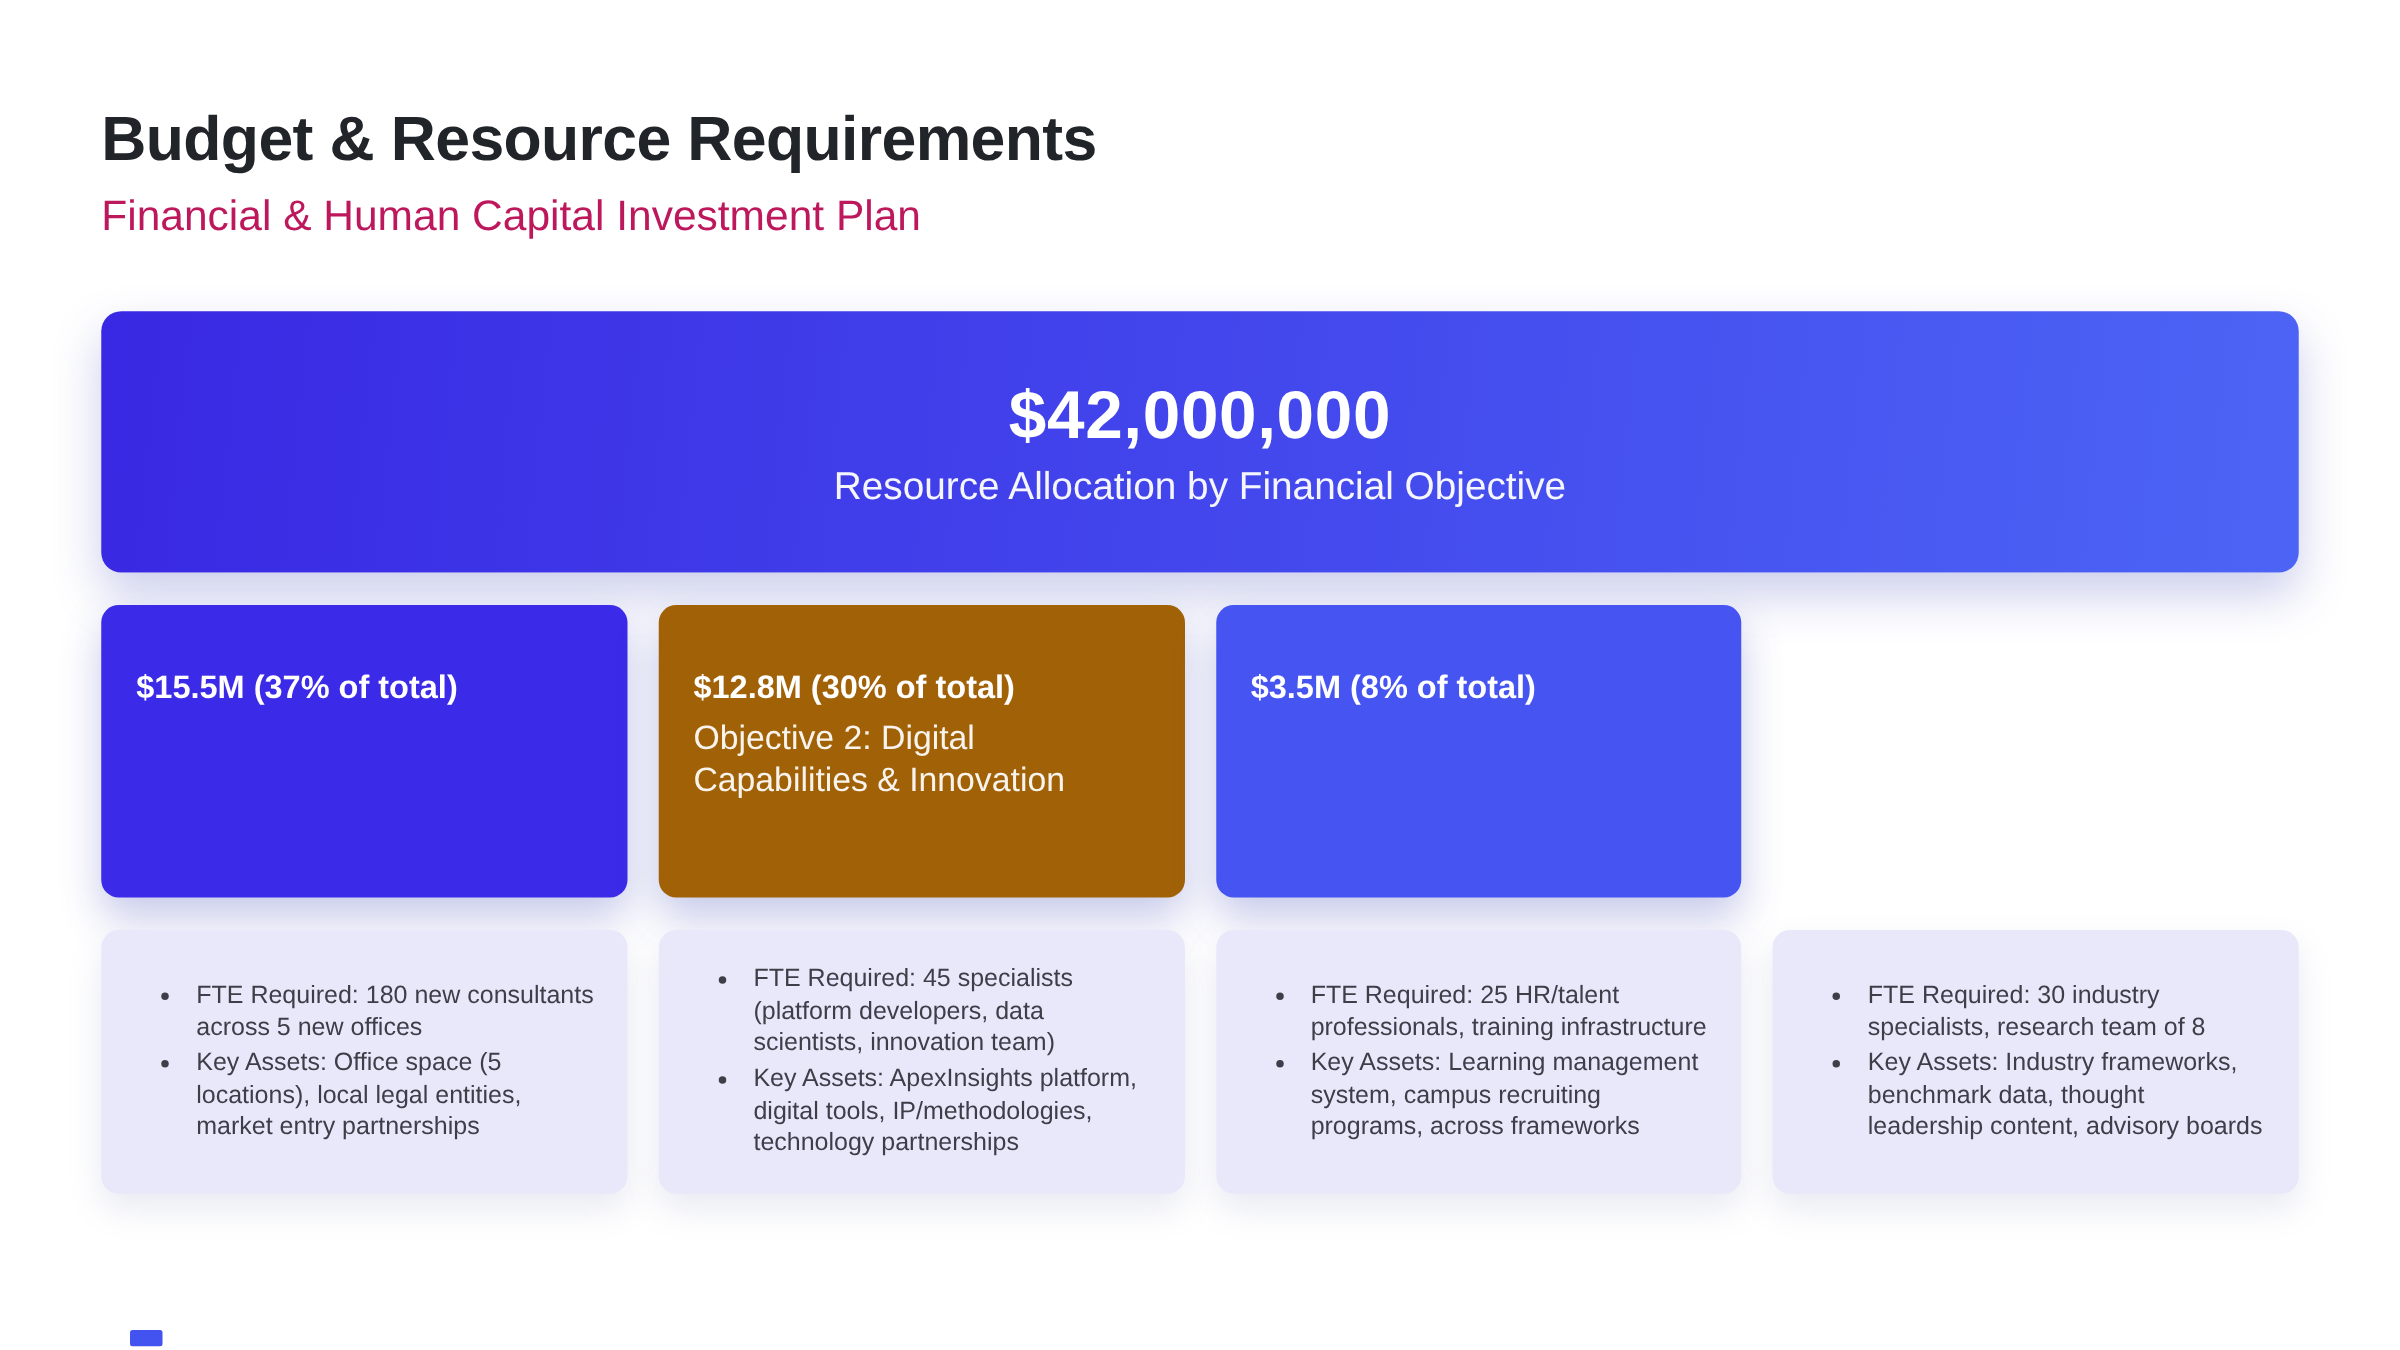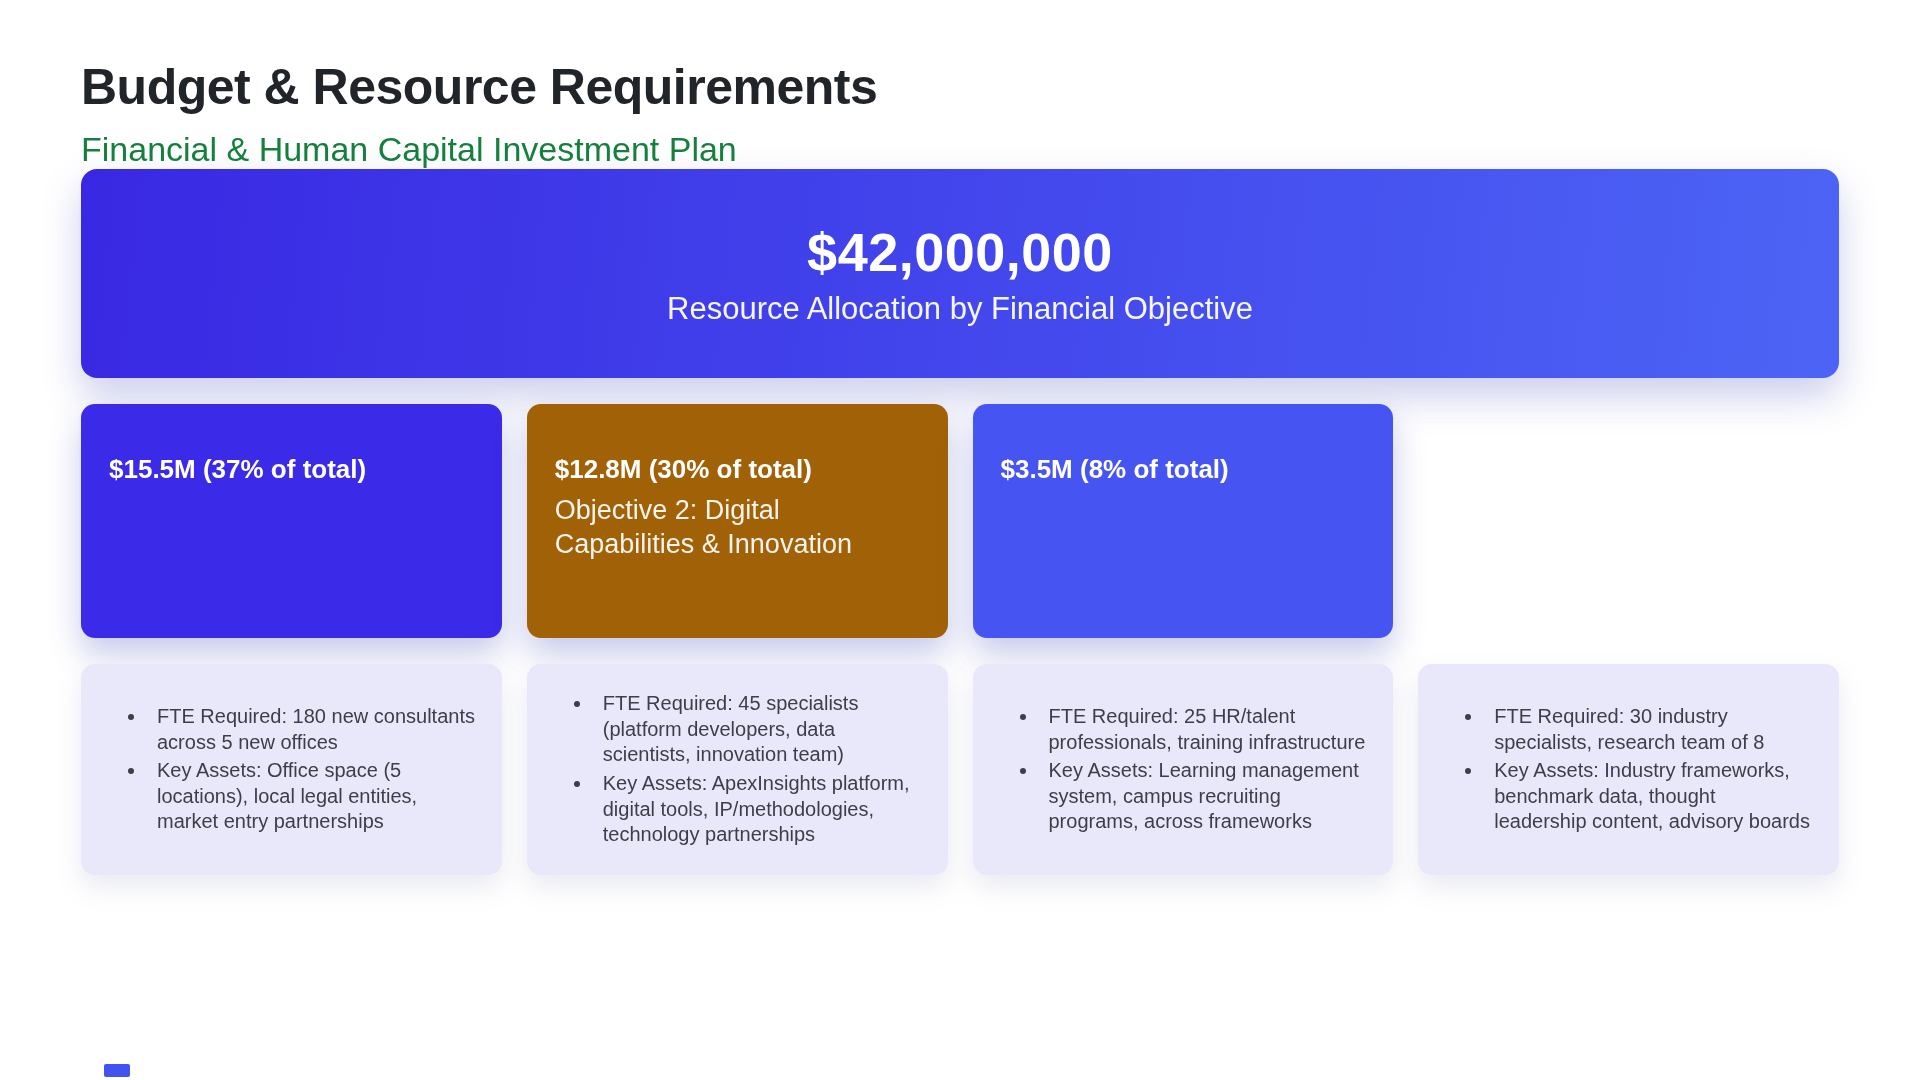--- a/index.html
+++ b/index.html
@@ -1,27 +1,27 @@
 <!DOCTYPE html>
 <html><head>
 <meta charset="utf-8">
 <style>
   * { margin: 0; padding: 0; box-sizing: border-box; }
   html, body { width: 1920px; height: 1080px; background: #ffffff; overflow: hidden; }
   body { font-family: "Liberation Sans", "DejaVu Sans", sans-serif; color: #212529; }
 
-  .slide { position: relative; width: 1920px; height: 1080px; padding: 58px 81px 0 81px; }
+  .slide { position: relative; width: 1920px; height: 1080px; padding: 82px 81px 0 81px; }
 
   
   .page-title { font-size: 50px; font-weight: 700; letter-spacing: -0.5px; color: #212529; }
-  .page-subtitle { margin-top: 14px; font-size: 34px; font-weight: 400; color: #15803d; }
+  .page-subtitle { margin-top: 14px; font-size: 34px; font-weight: 400; color: #be185d; }
 
   
   .banner {
-    height: 209px; border-radius: 16px;
+    margin-top: 56px; height: 209px; border-radius: 16px;
     display: flex; flex-direction: column; align-items: center; justify-content: center;
     color: #ffffff; box-shadow: 0 18px 38px rgba(70, 80, 185, 0.28);
   }
   .banner-amount { font-size: 54px; font-weight: 700; letter-spacing: 0.5px; }
   .banner-caption { margin-top: 8px; font-size: 31px; font-weight: 400; color: rgba(255,255,255,0.95); }
 
   
   .cards-row, .details-row {
     margin-top: 26px; display: grid; grid-template-columns: repeat(4, 1fr); gap: 25px;
   }

